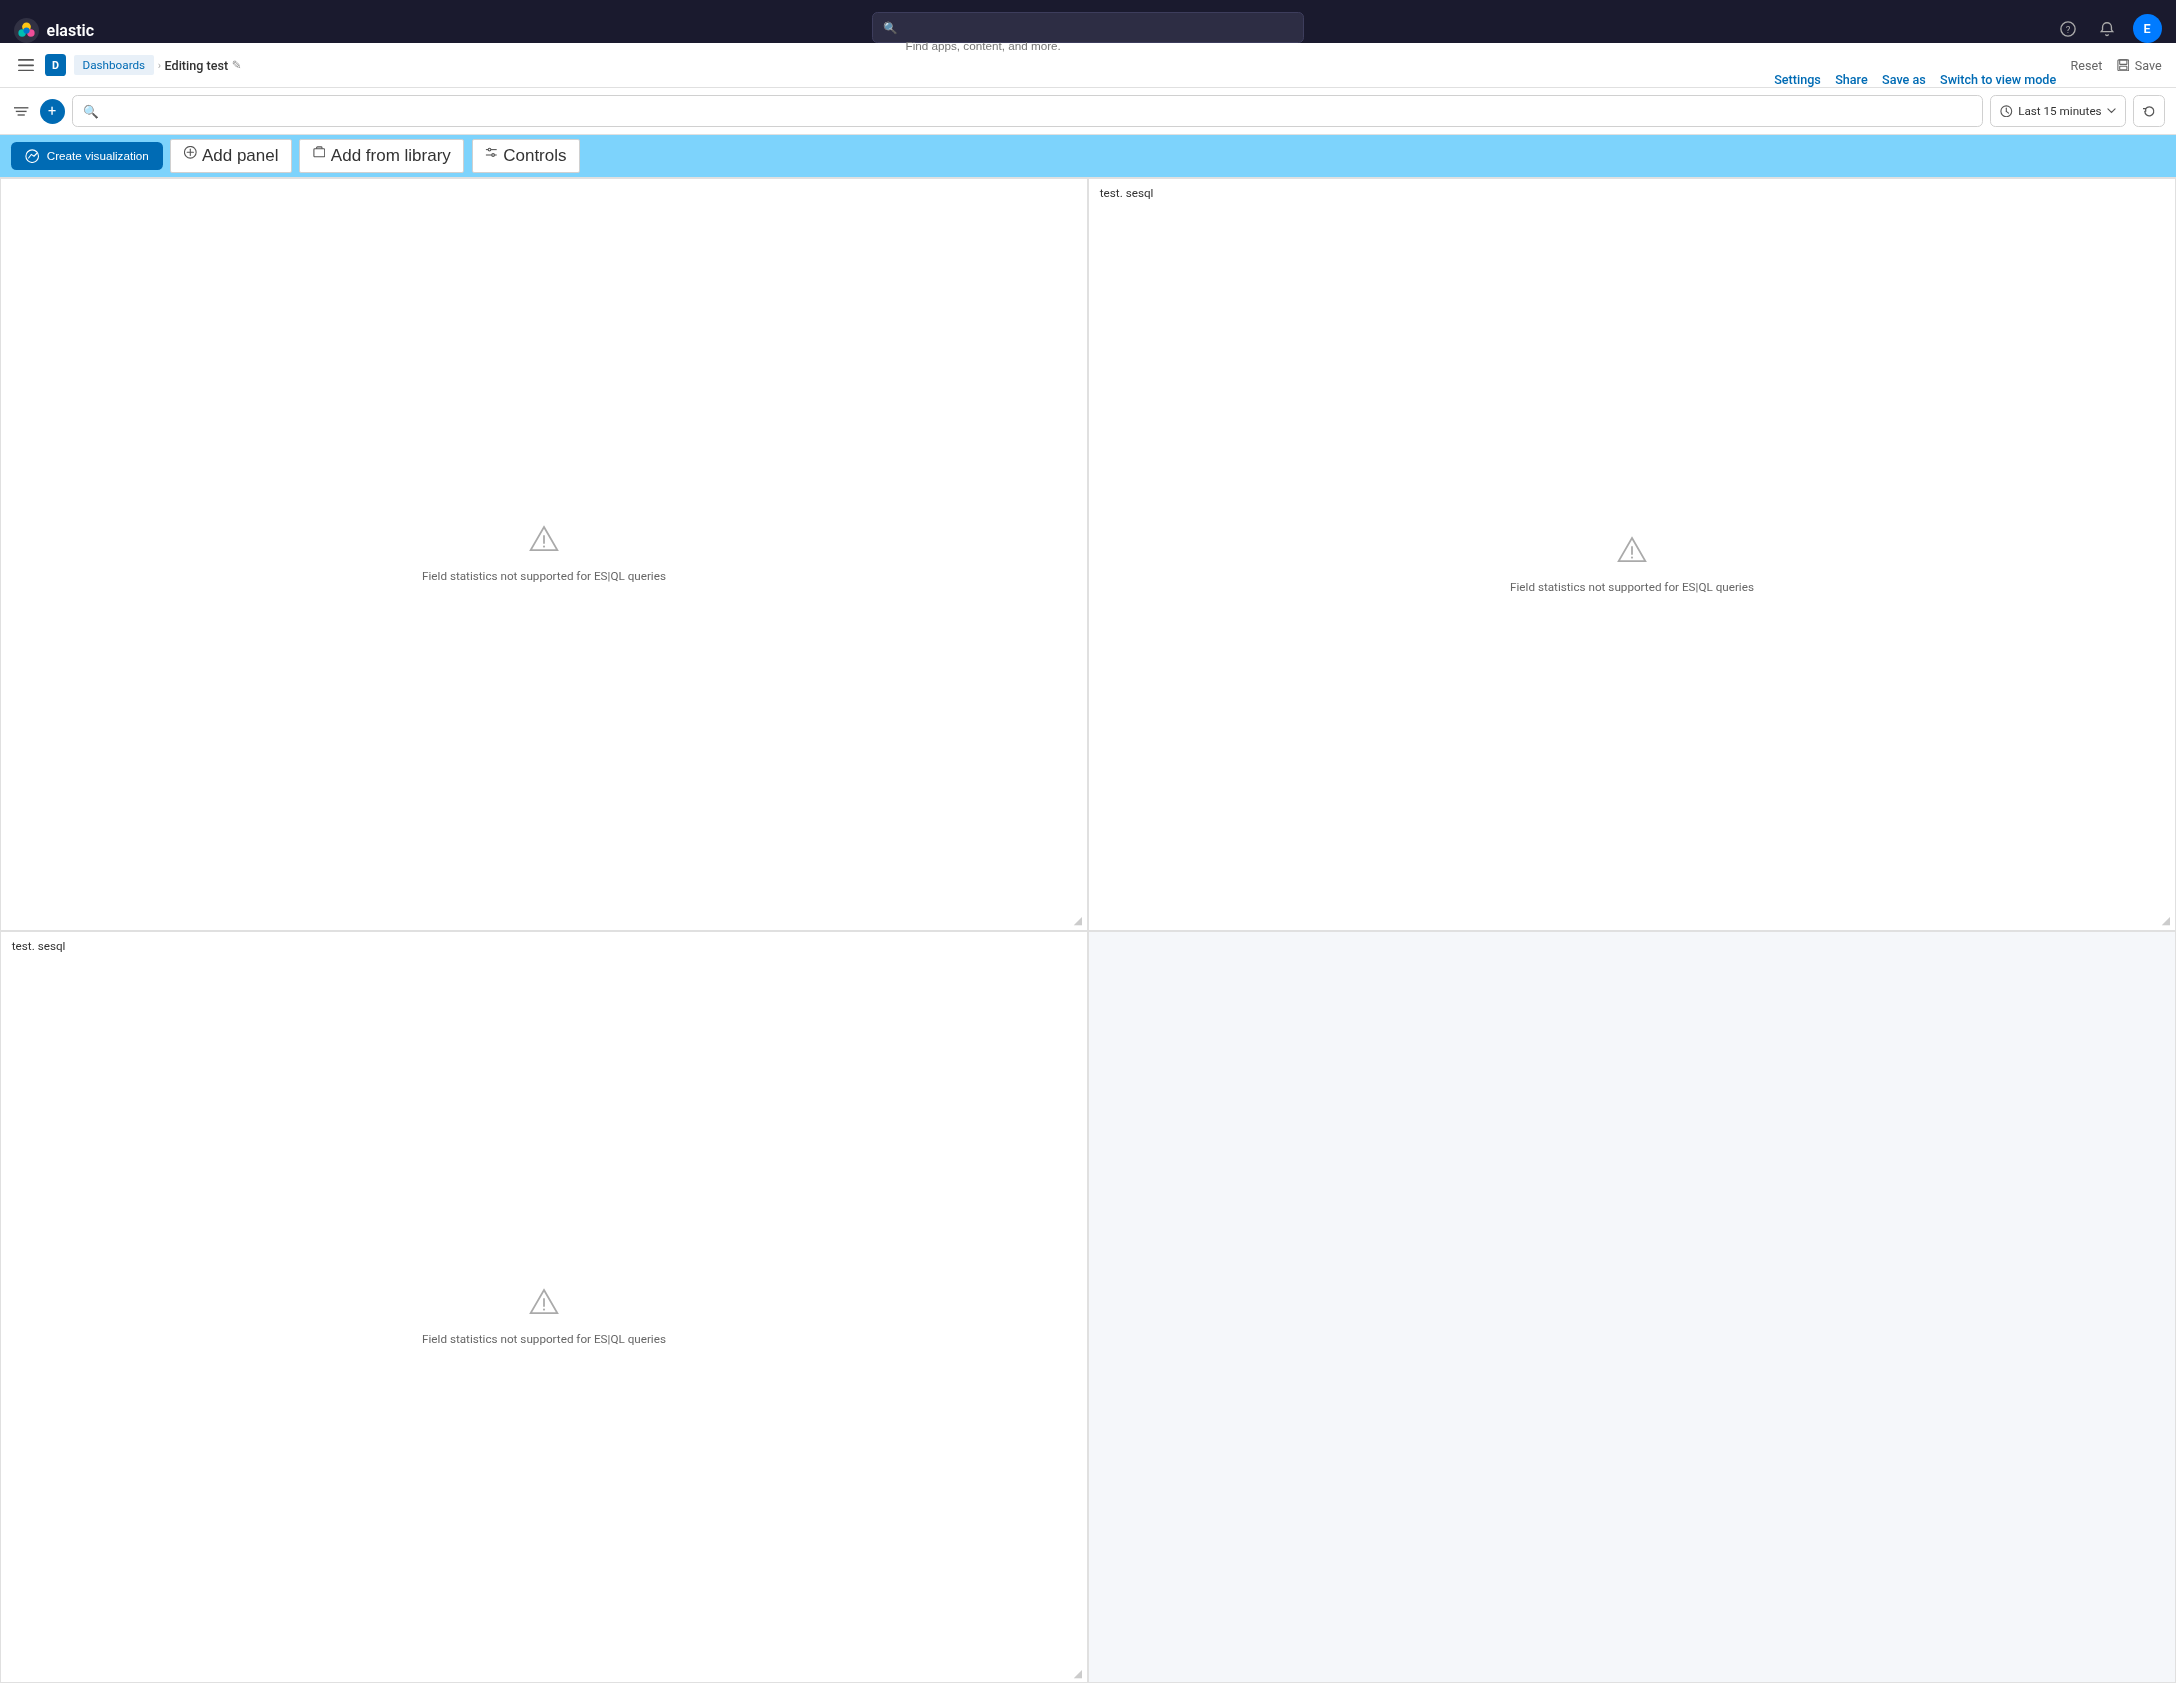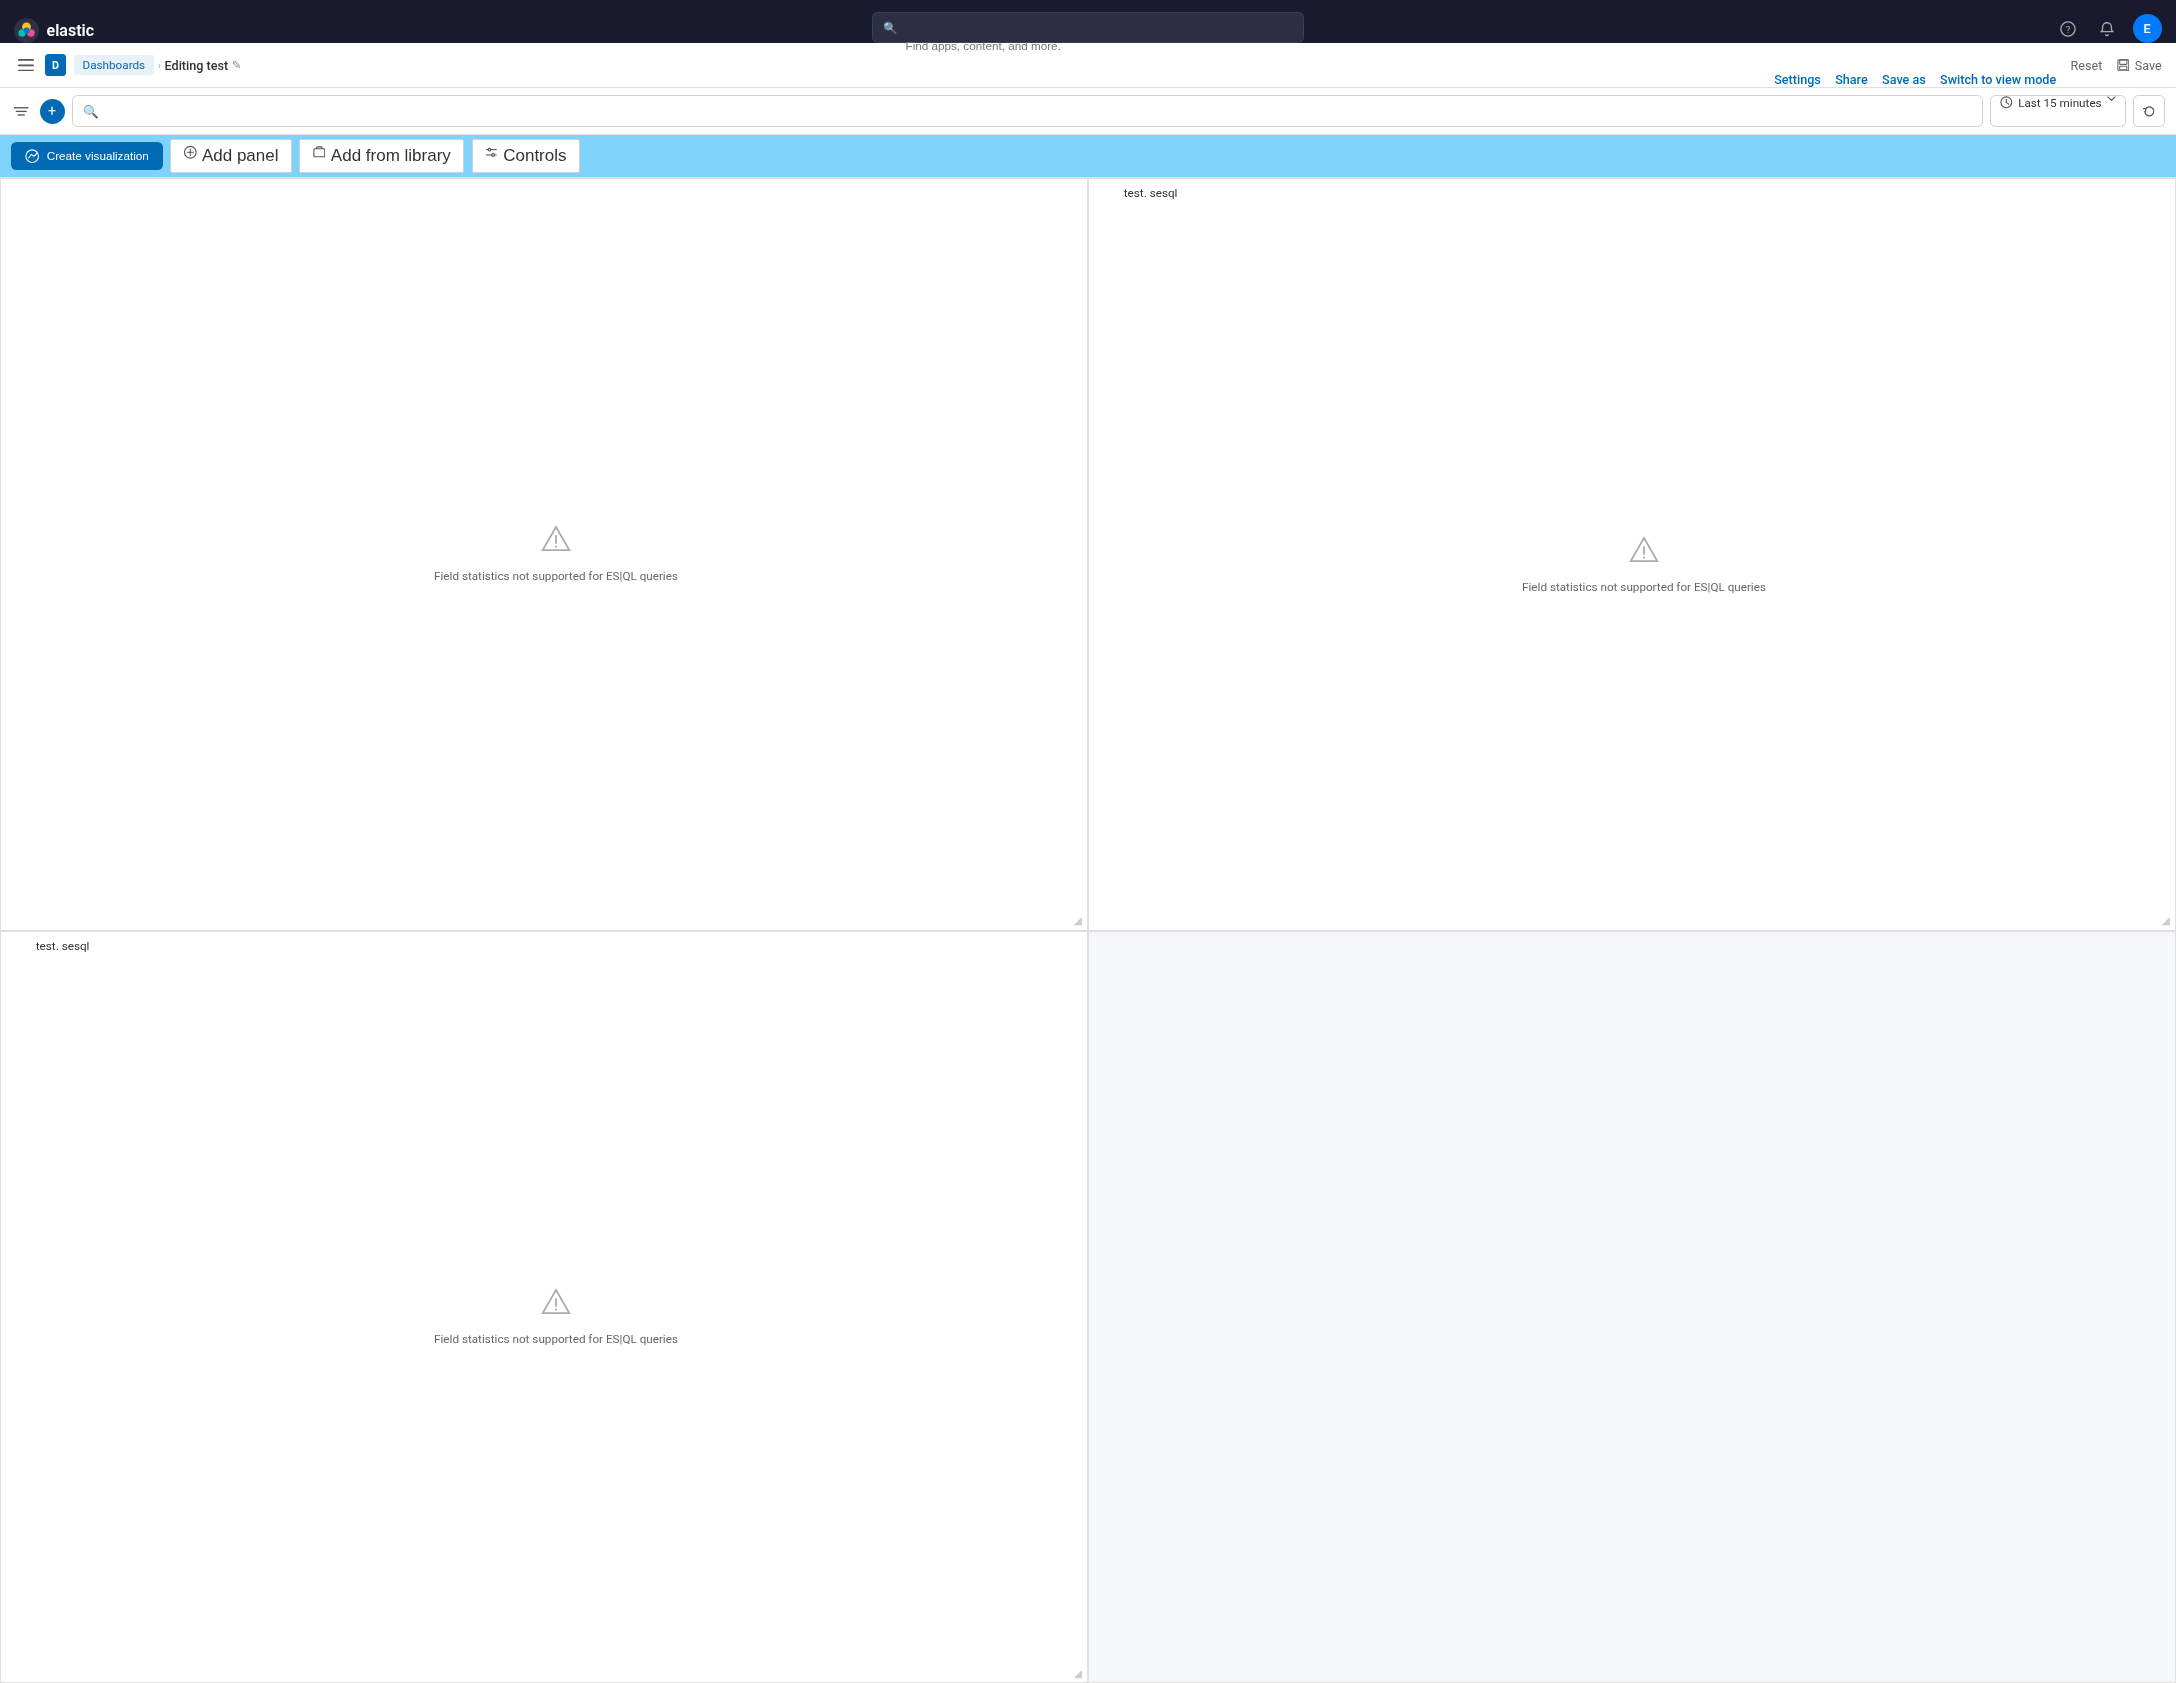--- a/index.html
+++ b/index.html
@@ -214,20 +214,21 @@
     .filter-input {
       border: none;
       outline: none;
       font-size: 11.7px;
       color: #666;
       flex: 1;
       background: transparent;
     }
     .time-picker {
       display: flex;
+      align-items: center;
       border: 0.9px solid #d0d0d0;
       border-radius: 5.4px;
       height: 32px;
       padding: 0 9px;
       gap: 5.4px;
       cursor: pointer;
       background: white;
       font-size: 11.7px;
       color: #333;
     }
@@ -288,21 +289,20 @@
       height: calc(100vh - 178px);
       overflow: hidden;
     }
     .dashboard-panel {
       background: white;
       border: 0.9px solid #e0e0e0;
       position: relative;
       display: flex;
       flex-direction: column;
       min-height: 333px;
-      padding-left: 24px;
     }
     .panel-title {
       font-size: 11.7px;
       color: #333;
       padding: 7.2px 10.8px 0 10.8px;
       font-weight: 400;
     }
     .panel-body {
       flex: 1;
       display: flex;

